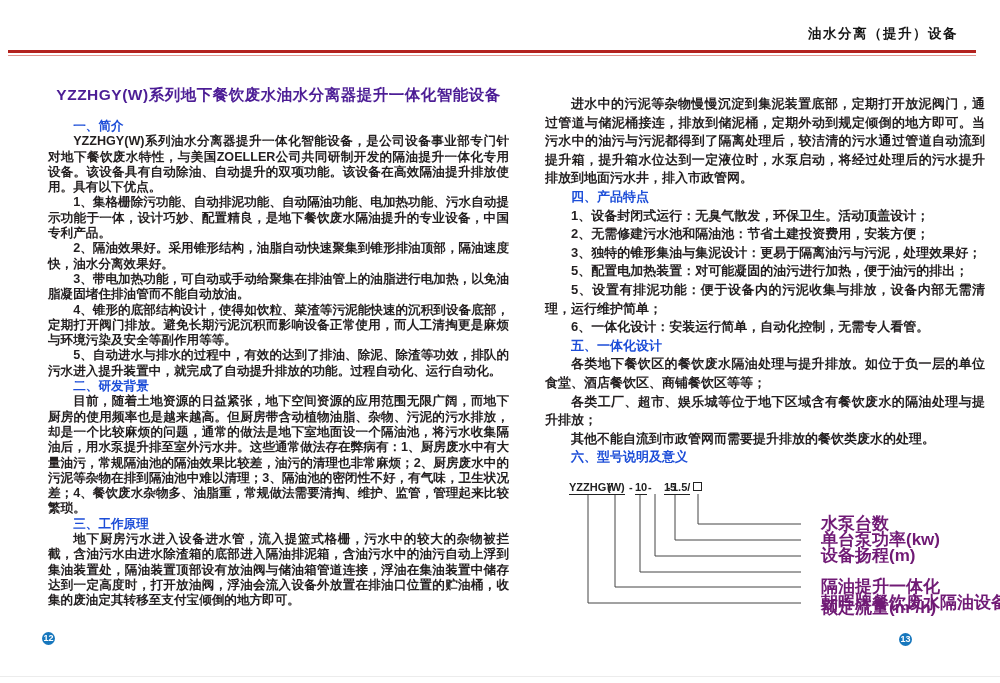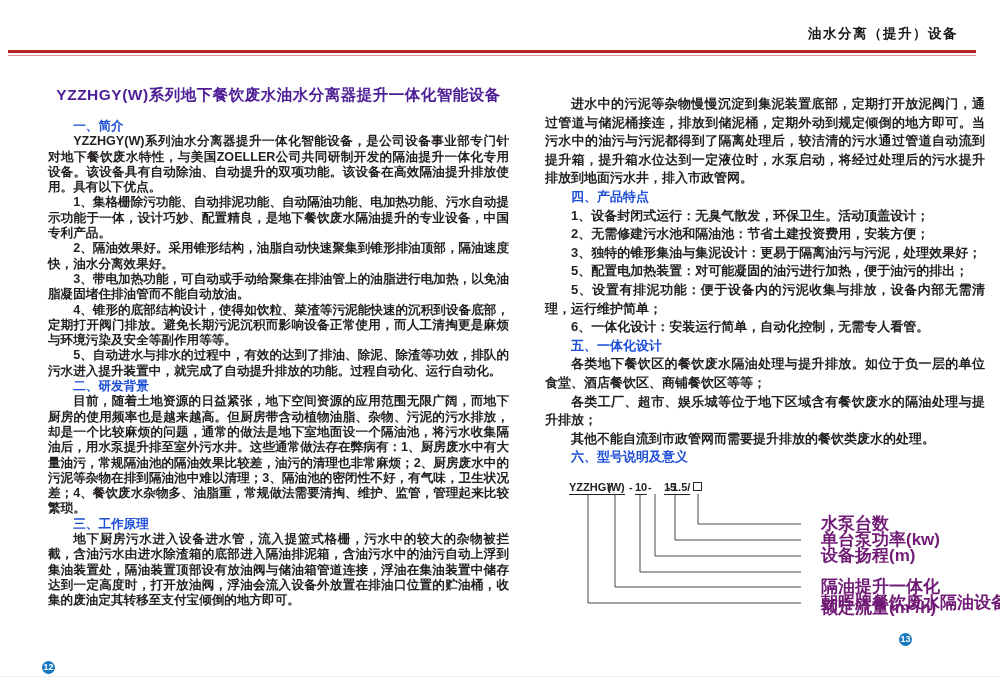--- a/index.html
+++ b/index.html
@@ -29,21 +29,21 @@
     margin:0 0 14px;color:#4c1d95;font-size:15.5px;line-height:20px;
     text-align:center;text-indent:0;letter-spacing:0.5px;white-space:nowrap;
   }
   .sec{color:#1d4ed8;margin:5px 0 2px;text-indent:0;}
   
   .badge{
     position:absolute;width:13px;height:13px;border-radius:50%;
     background:#1777bd;color:#ffffff;
     font-size:9px;line-height:13px;font-weight:bold;text-align:center;
   }
-  .badge-left{left:42px;top:661px;}
+  .badge-left{left:42px;top:632px;}
   .badge-right{left:899px;top:633px;}
   
   .diagram{position:relative;height:150px;margin-top:12px;text-indent:0;}
   .diagram svg{position:absolute;left:0;top:0;}
   .codeseg{
     position:absolute;top:2px;font-size:11px;line-height:12px;
     font-weight:bold;color:#222;white-space:nowrap;
   }
   .useg{border-bottom:1.5px solid #222;padding-bottom:1px;}
   .sq{position:absolute;left:148px;top:3px;width:7px;height:7px;border:1.5px solid #222;}

